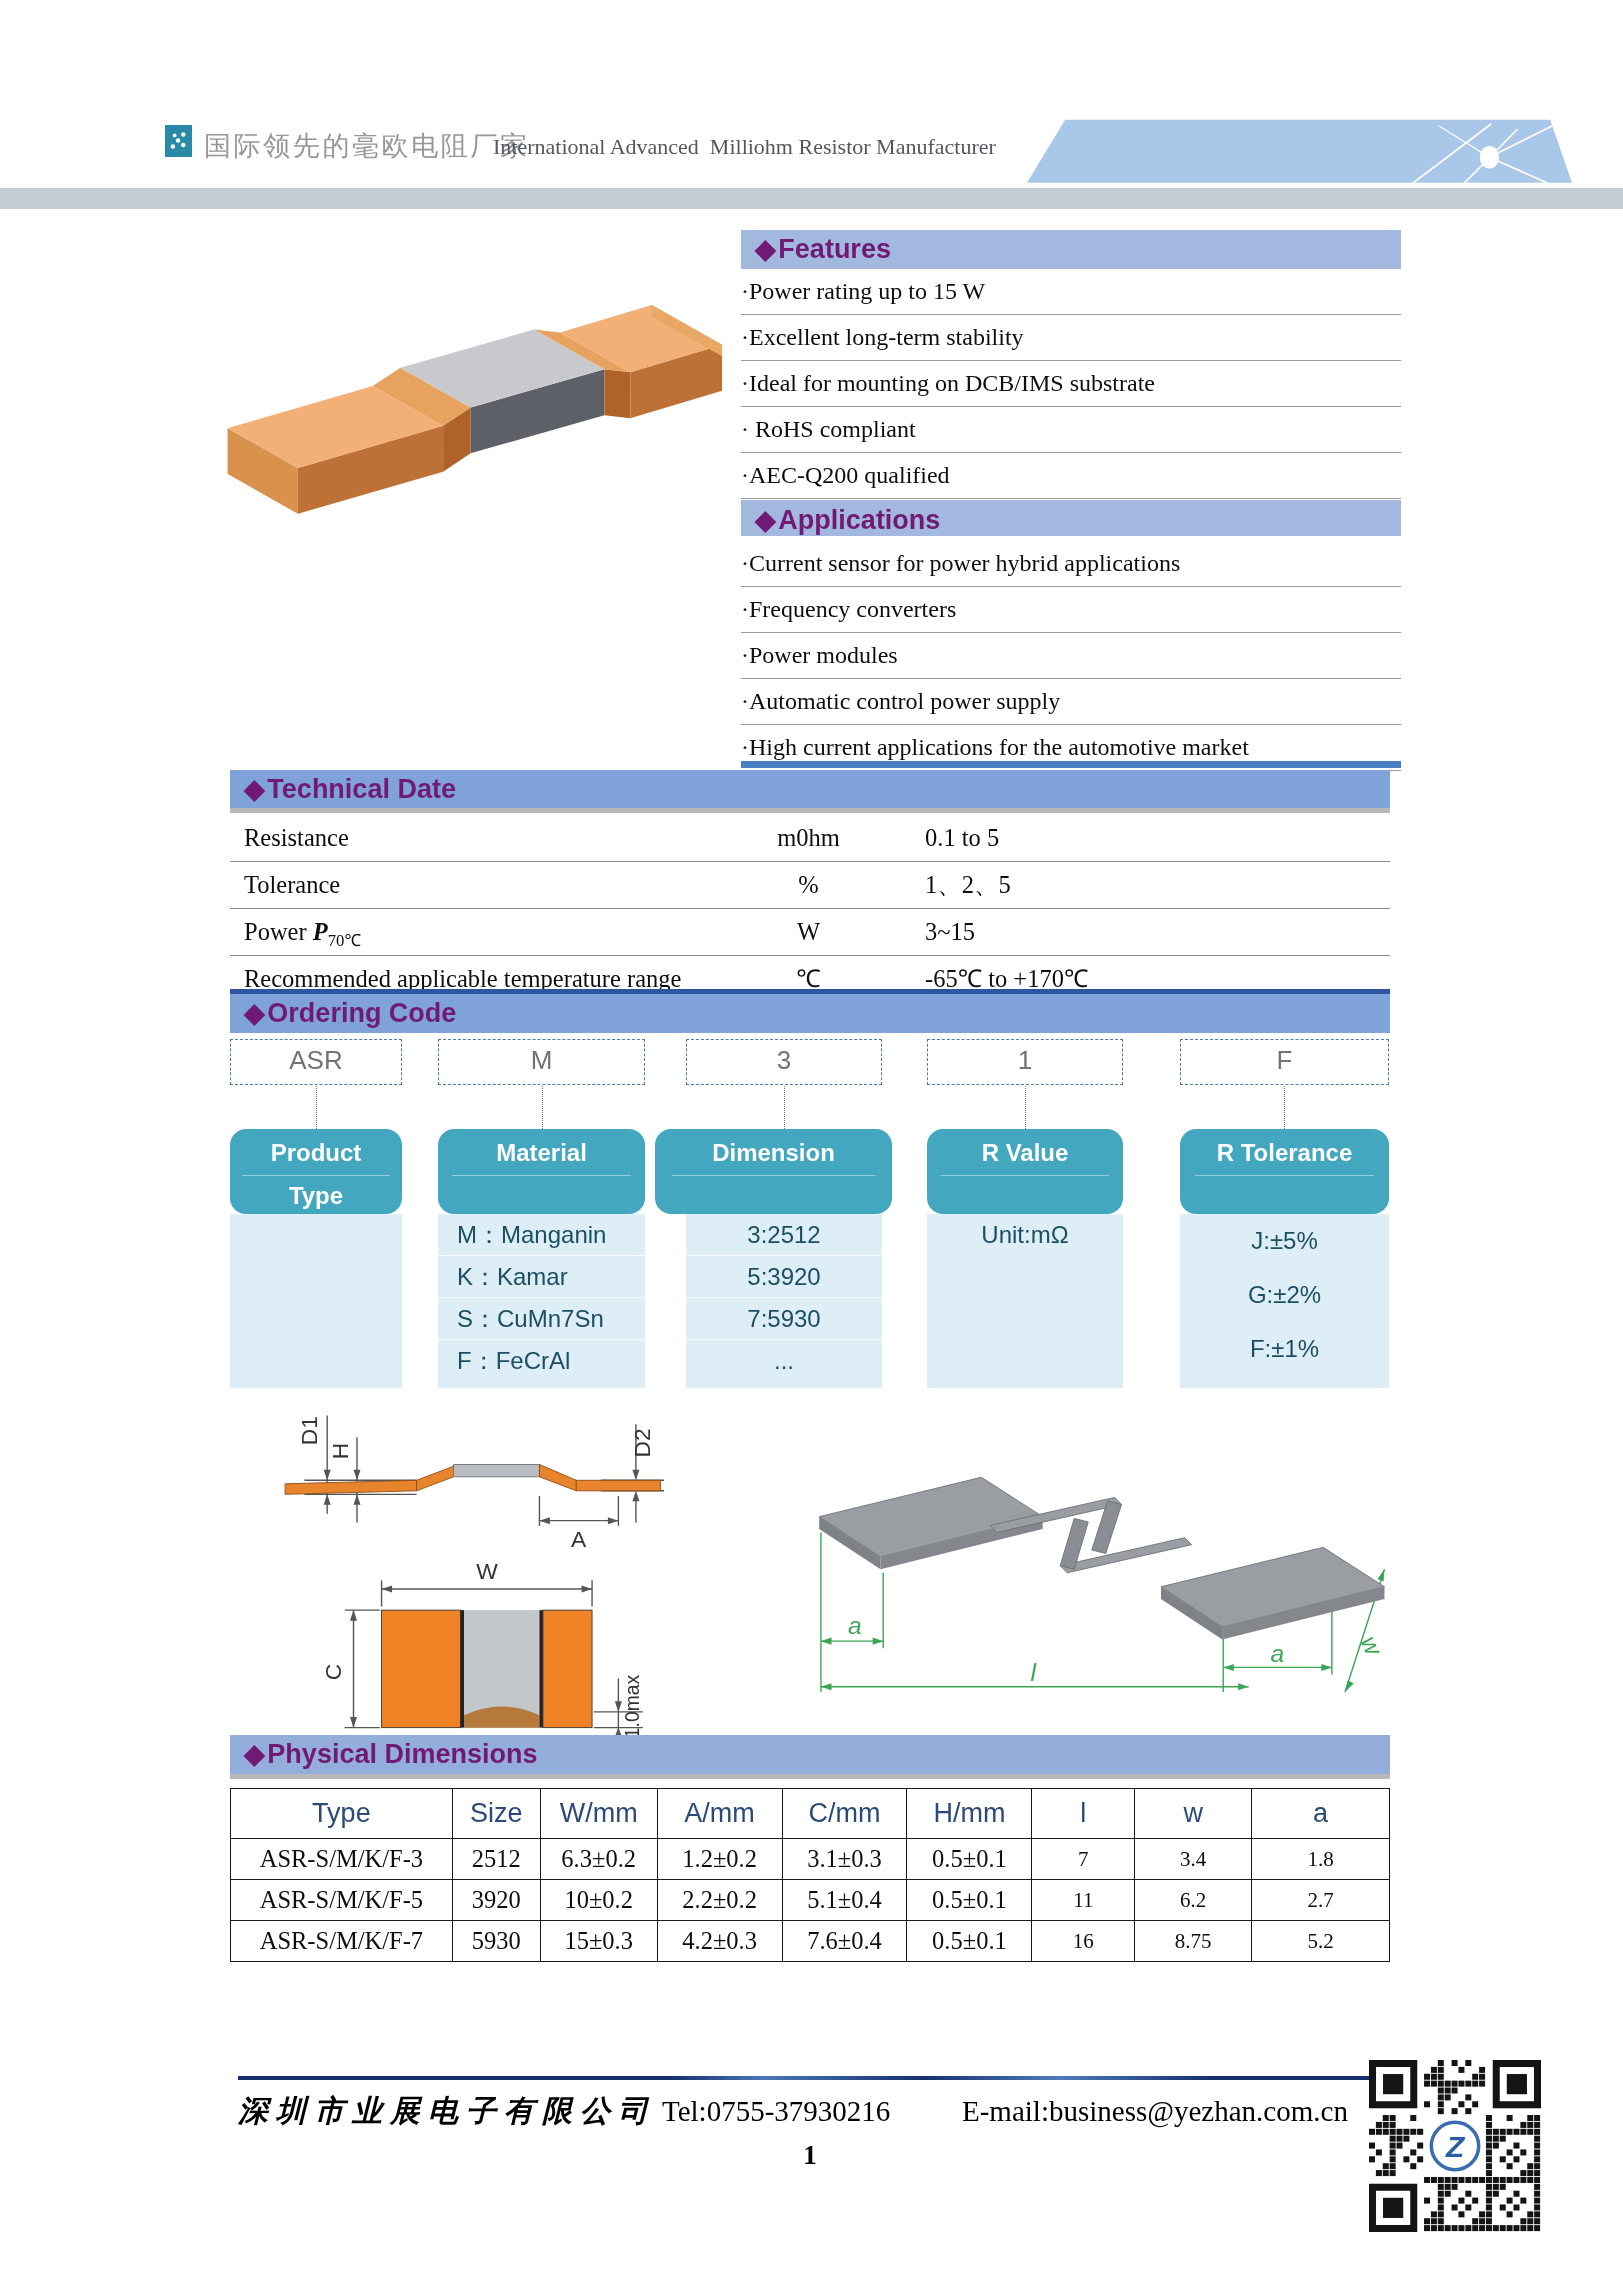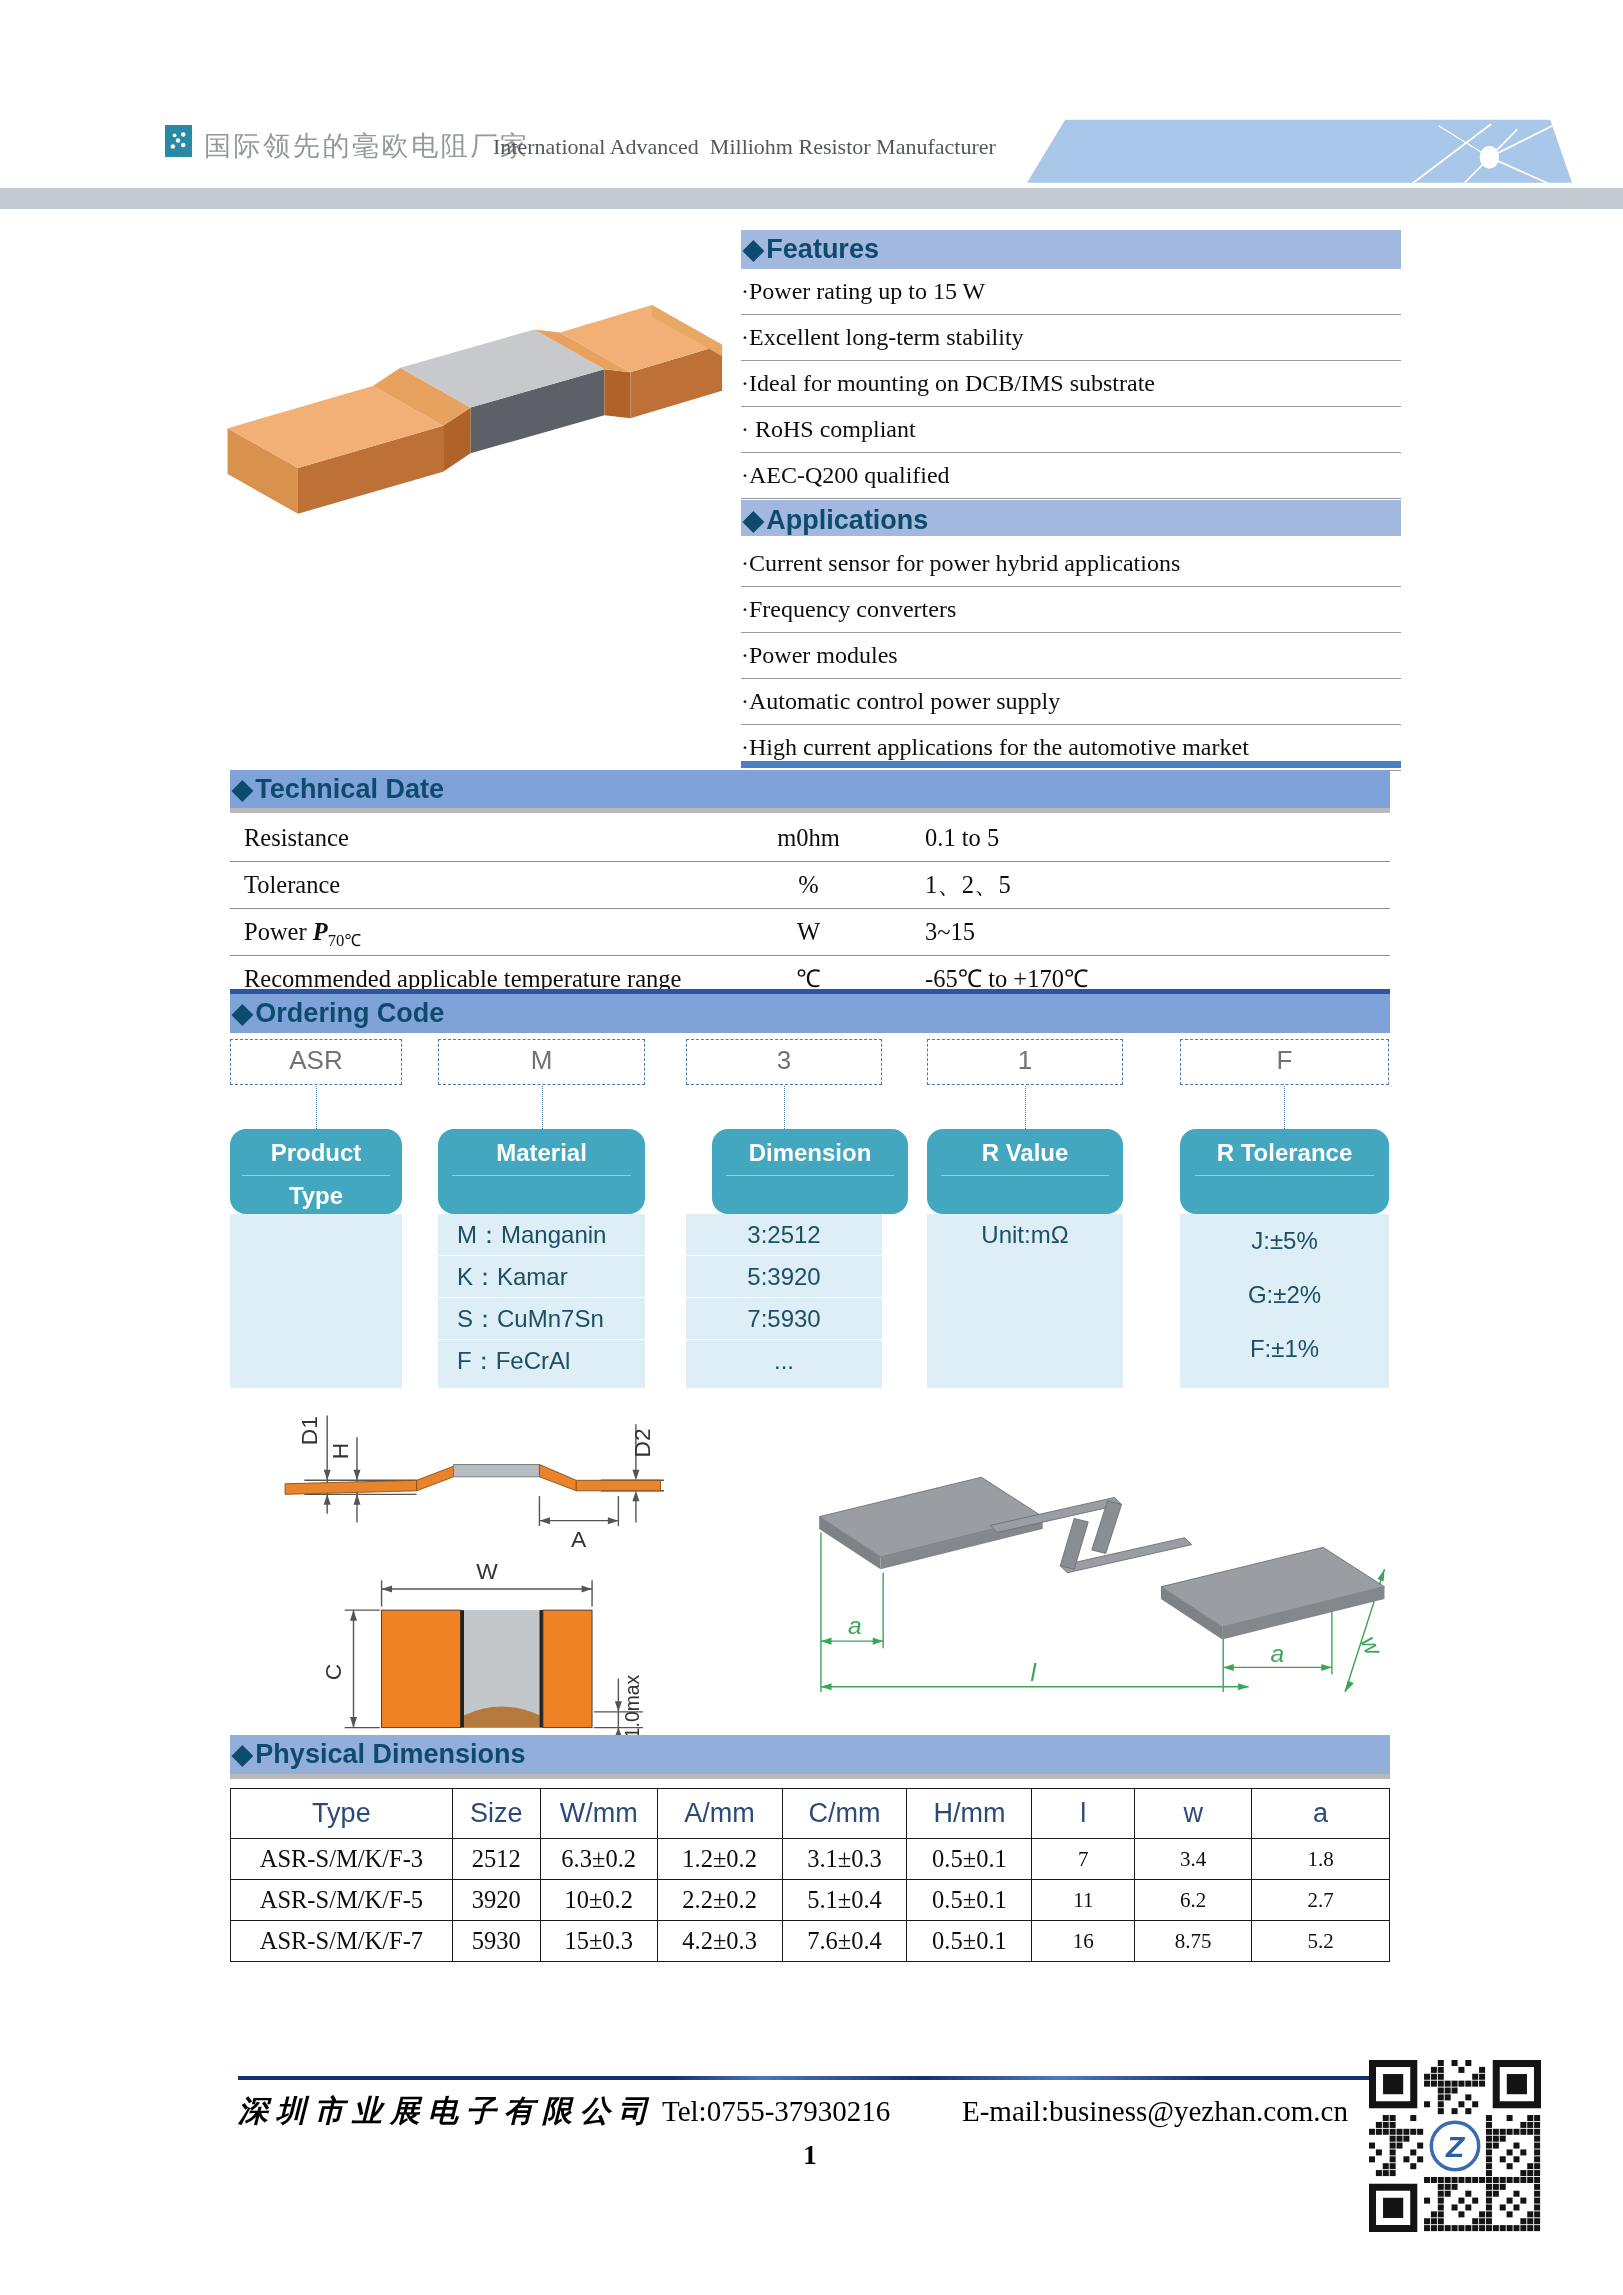--- a/index.html
+++ b/index.html
@@ -10,22 +10,22 @@
   .logo-sq{position:absolute;left:165px;top:125px;width:27px;height:32px;background:#2b89a8;}
   .brand-cn{position:absolute;left:204px;top:128px;font-family:"Liberation Sans",sans-serif;
             font-size:27px;color:#94989b;letter-spacing:2.6px;white-space:pre;}
   .brand-en{position:absolute;left:493px;top:134px;font-family:"Liberation Serif",serif;
             font-size:22px;color:#54585c;white-space:pre;}
   .deco-para{position:absolute;left:1027px;top:117px;width:545px;height:70px;background:#a9c7e9;
              clip-path:polygon(7% 4%,96% 4%,100% 94%,0% 94%);}
   .gray-band{position:absolute;left:0;top:188px;width:1623px;height:21px;background:#c3ccd0;}
 
   
-  .secbar{position:absolute;font-family:"Liberation Sans",sans-serif;font-weight:bold;color:#0c4a6e;
-          padding-left:2px;box-sizing:border-box;white-space:nowrap;}
+  .secbar{position:absolute;font-family:"Liberation Sans",sans-serif;font-weight:bold;color:#701a75;
+          padding-left:14px;box-sizing:border-box;white-space:nowrap;}
   .secbar .dia{margin-right:2.6px;}
   .bar-right{background:#a3b8de;left:741px;width:660px;height:39px;font-size:27px;line-height:39px;}
   .bar-wide{background:#7fa3d8;left:230px;width:1160px;height:39px;font-size:27px;line-height:39px;}
 
   
   .flist{position:absolute;left:741px;width:660px;}
   .frow{height:45px;line-height:45px;border-bottom:0.9px solid #9a9a9a;font-size:24px;color:#0e0e0e;
         font-family:"Liberation Serif",serif;white-space:pre;}
   .blue-strip{position:absolute;background:#4a80c2;}
   .gray-underline{position:absolute;background:#b9b9b9;}
@@ -191,21 +191,21 @@
   <div class="conn" style="left:1025px;"></div>
   <div class="conn" style="left:1284px;"></div>
 
   <div class="ohead" style="left:230px;width:172px;">
     <div class="l1">Product</div>
     <div class="l2">Type</div>
   </div>
   <div class="ohead" style="left:438px;width:207px;">
     <div class="l1">Material</div>
   </div>
-  <div class="ohead" style="left:712px;width:196px;">
+  <div class="ohead" style="left:655px;width:196px;padding-left:41px;">
     <div class="l1">Dimension</div>
   </div>
   <div class="ohead" style="left:927px;width:196px;">
     <div class="l1">R Value</div>
   </div>
   <div class="ohead" style="left:1180px;width:209px;">
     <div class="l1">R Tolerance</div>
   </div>
 
   <div class="obody" style="left:230px;width:172px;"></div>

